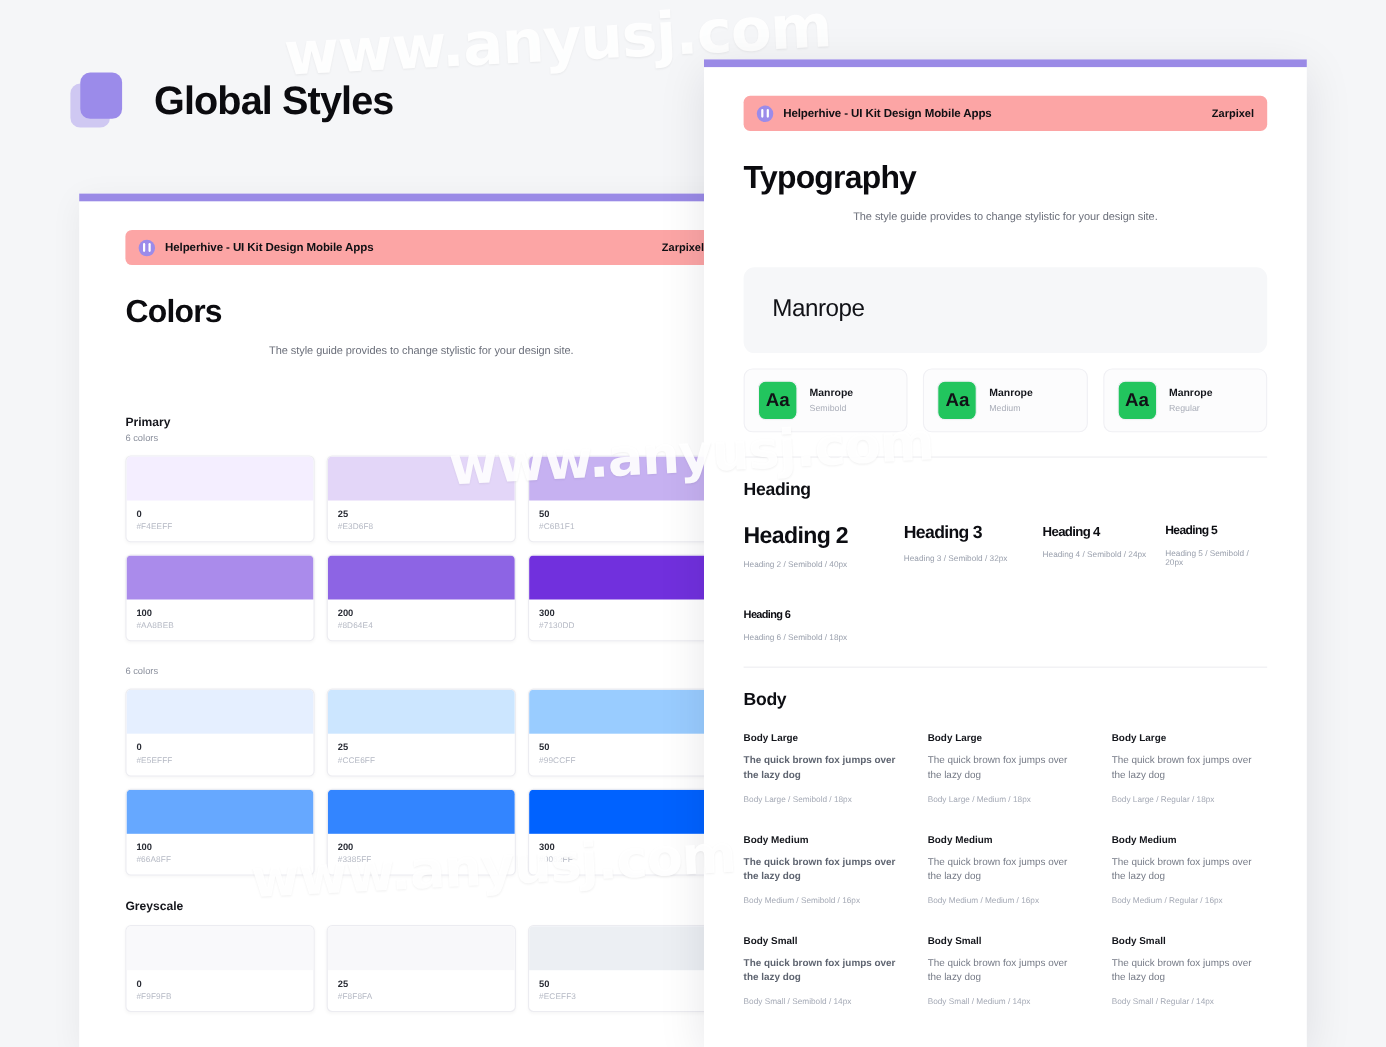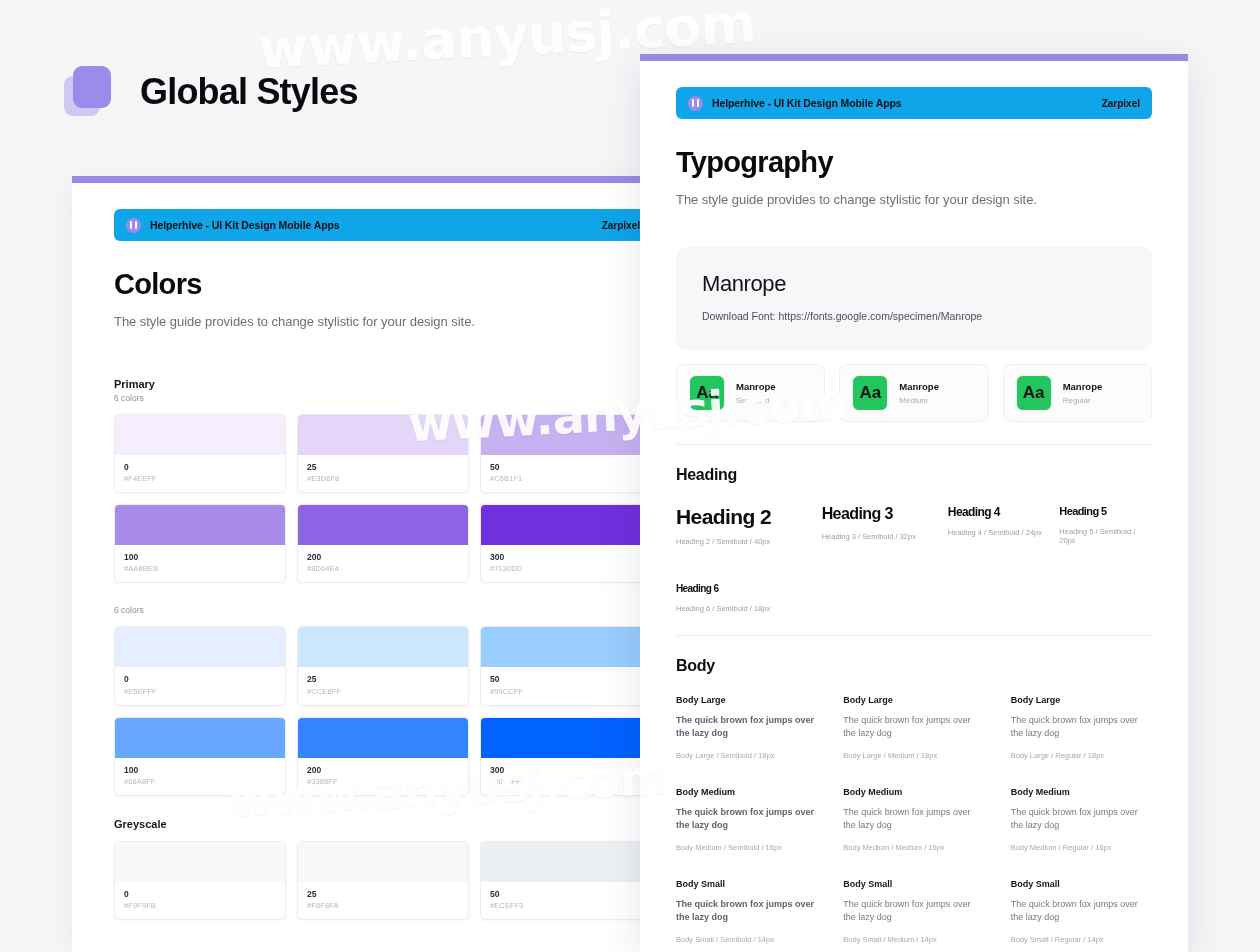--- a/index.html
+++ b/index.html
@@ -40,36 +40,36 @@
   .card-topbar{height:7px;background:#9a8ae6;width:100%;}
 
   #colors-card{left:72px;top:176px;width:622px;height:776px;z-index:3;
     box-shadow:0 6px 28px rgba(16,24,40,0.06);}
   #typography-card{left:640px;top:54px;width:548px;height:898px;z-index:10;
     box-shadow:0 10px 40px rgba(16,24,40,0.10);}
 
   .card-body{padding:0 42px;box-sizing:border-box;}
 
   .brandbar{
-    margin-top:26px;height:32px;background:#0ea5e9;border-radius:6px;
+    margin-top:26px;height:32px;background:#fca5a5;border-radius:6px;
     display:flex;align-items:center;justify-content:space-between;
     padding:0 12px;box-sizing:border-box;
   }
   .brandbar-left{display:flex;align-items:center;gap:9px;}
   .brand-icon{width:15px;height:15px;border-radius:50%;background:#9b8bea;
     position:relative;flex:none;}
   .brand-icon:before,.brand-icon:after{
     content:"";position:absolute;top:3.5px;width:2.4px;height:8px;background:#fff;border-radius:1px;}
   .brand-icon:before{left:4px;}
   .brand-icon:after{right:4px;}
   .brand-text{font-size:10.5px;font-weight:700;color:#101014;letter-spacing:-0.1px;}
   .brand-right{font-size:10px;font-weight:700;color:#101014;}
 
   .sect-title{margin-top:27px;font-size:29px;font-weight:700;color:#0b0b0f;letter-spacing:-0.7px;}
-  .sect-sub{margin-top:13px;font-size:13px;color:#6b6f7a;letter-spacing:-0.05px;}
+  .sect-sub{margin-top:13px;font-size:10px;color:#6b6f7a;letter-spacing:-0.05px;text-align:center;}
 
   
   .swatch-area{position:absolute;left:72px;top:356px;width:622px;z-index:4;
     padding:0 42px;box-sizing:border-box;}
   .group{margin-top:22px;}
   .group-name{font-size:11px;font-weight:700;color:#15161c;}
   .group-count{margin-top:3px;font-size:8.5px;color:#8a8f9c;}
   .sw-grid{margin-top:11px;display:grid;grid-template-columns:repeat(3,1fr);gap:11px;}
   .sw{background:#fff;border:1px solid #ececf1;border-radius:5px;overflow:hidden;
     box-shadow:0 1px 3px rgba(16,24,40,0.035);}
@@ -287,21 +287,20 @@
         <span class="brand-text">Helperhive - UI Kit Design Mobile Apps</span>
       </div>
       <span class="brand-right">Zarpixel</span>
     </div>
 
     <div class="sect-title">Typography</div>
     <div class="sect-sub">The style guide provides to change stylistic for your design site.</div>
 
     <div class="font-hero">
       <div class="font-hero-name">Manrope</div>
-      <div class="font-hero-link">Download Font: https://fonts.google.com/specimen/Manrope</div>
     </div>
 
     <div class="weights">
       <div class="weight-card">
         <div class="aa-box">Aa</div>
         <div>
           <div class="weight-name">Manrope</div>
           <div class="weight-style">Semibold</div>
         </div>
       </div>

